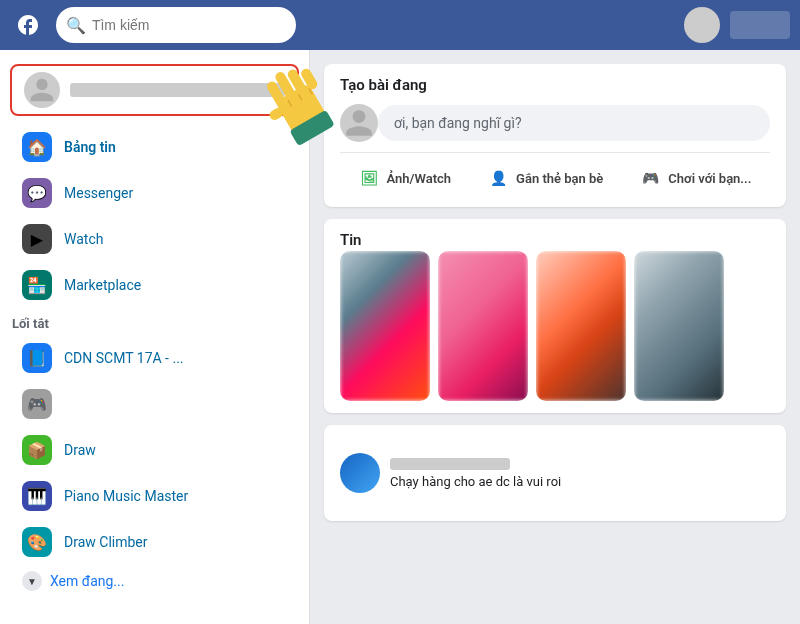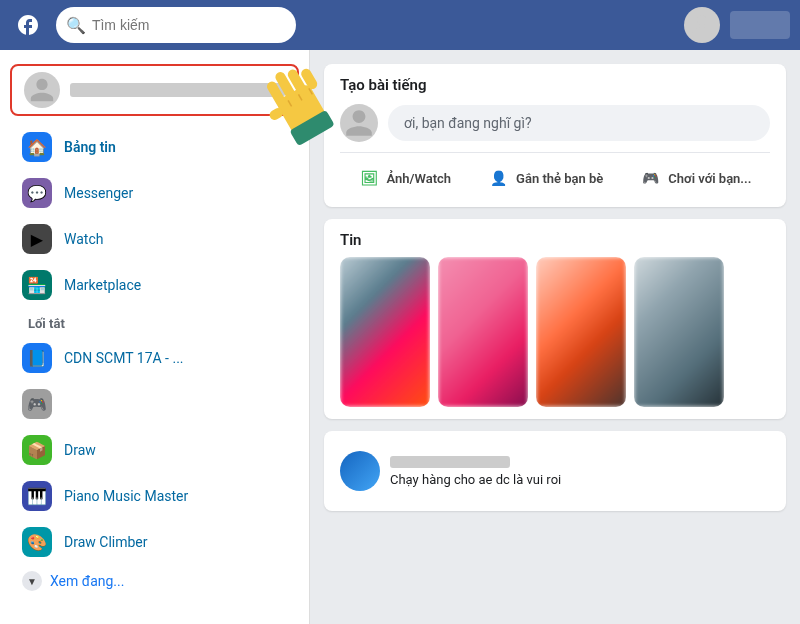--- a/index.html
+++ b/index.html
@@ -153,21 +153,21 @@
     .icon-dark { background: #444; }
     .icon-teal { background: #00796b; }
     .icon-indigo { background: #3949ab; }
     .icon-cyan { background: #0097a7; }
     .icon-gray { background: #9e9e9e; }
 
     .section-label {
       font-size: 13px;
       font-weight: 700;
       color: #606770;
-      padding: 8px 16px 4px 28px;
+      padding: 8px 16px 4px 12px;
     }
 
     .see-more {
       display: flex;
       align-items: center;
       gap: 8px;
       padding: 6px 16px;
       cursor: pointer;
       color: #1877f2;
       font-size: 14px;
@@ -204,21 +204,20 @@
     }
     .create-post-title {
       font-size: 15px;
       font-weight: 600;
       color: #1c1e21;
       margin-bottom: 10px;
     }
     .create-post-row {
       display: flex;
       align-items: center;
-      gap: 10px;
       margin-bottom: 10px;
     }
     .post-avatar {
       width: 38px;
       height: 38px;
       border-radius: 50%;
       background: #ccc;
       flex-shrink: 0;
       overflow: hidden;
       display: flex;
@@ -269,21 +268,21 @@
     
     .stories-section {
       background: #fff;
       border-radius: 8px;
       padding: 12px 16px;
       box-shadow: 0 1px 2px rgba(0,0,0,0.1);
     }
     .stories-title {
       font-size: 15px;
       font-weight: 600;
-      margin-bottom: 8px;
+      margin-bottom: 2px;
       color: #1c1e21;
     }
     .stories-row {
       display: flex;
       gap: 8px;
     }
     .story-card {
       width: 90px;
       height: 150px;
       border-radius: 10px;
@@ -323,21 +322,21 @@
       top: 60px;
       width: 80px;
       height: 90px;
       z-index: 10;
       pointer-events: none;
     }
 
     .content-bottom-card {
       background: #fff;
       border-radius: 8px;
-      padding: 20px 16px;
+      padding: 28px 16px;
       box-shadow: 0 1px 2px rgba(0,0,0,0.1);
       display: flex;
       gap: 10px;
       align-items: center;
     }
     .bottom-card-avatar {
       width: 40px;
       height: 40px;
       border-radius: 50%;
       background: linear-gradient(135deg, #1565c0, #42a5f5);
@@ -433,21 +432,21 @@
       <div class="see-more-arrow">▼</div>
       <span>Xem đang...</span>
     </div>
 
 
   </div>
 
   <div class="content">
 
     <div class="create-post">
-      <div class="create-post-title">Tạo bài tiếng</div>
+      <div class="create-post-title">Tạo bài đang</div>
       <div class="create-post-row">
         <div class="post-avatar">
           <svg width="32" height="32" viewBox="0 0 24 24">
               <path d="M12 12c2.7 0 4.8-2.1 4.8-4.8S14.7 2.4 12 2.4 7.2 4.5 7.2 7.2 9.3 12 12 12zm0 2.4c-3.2 0-9.6 1.6-9.6 4.8v2.4h19.2v-2.4c0-3.2-6.4-4.8-9.6-4.8z" fill="#aaa"></path>
             </svg>
         </div>
         <div class="post-input-area">ơi, bạn đang nghĩ gì?</div>
       </div>
       <div class="create-post-divider"></div>
       <div class="post-actions">

